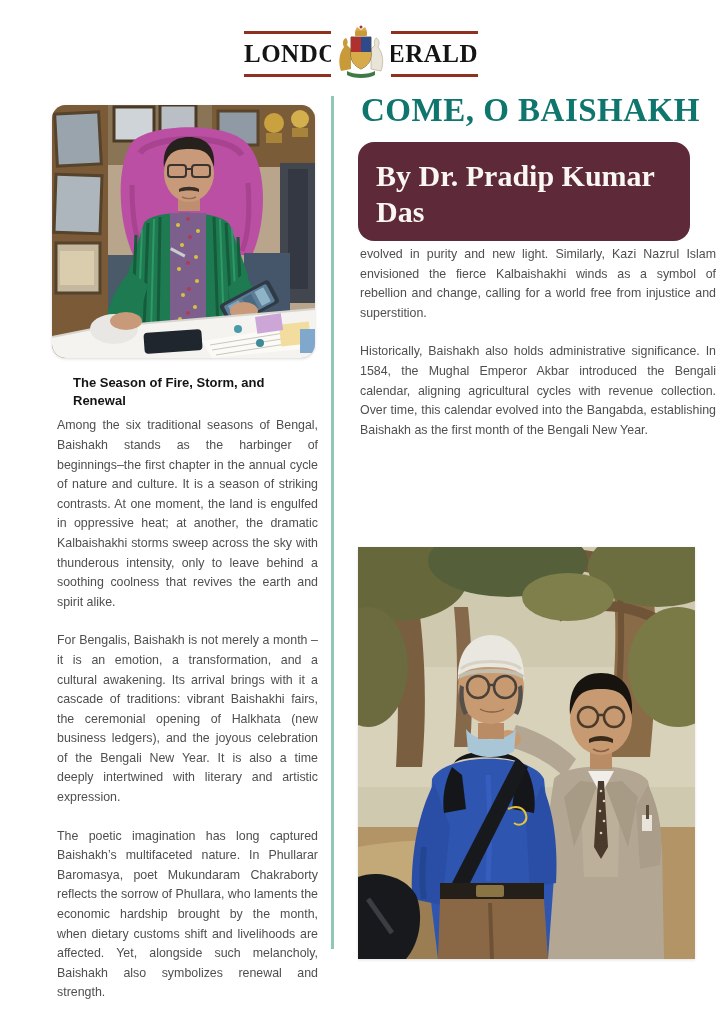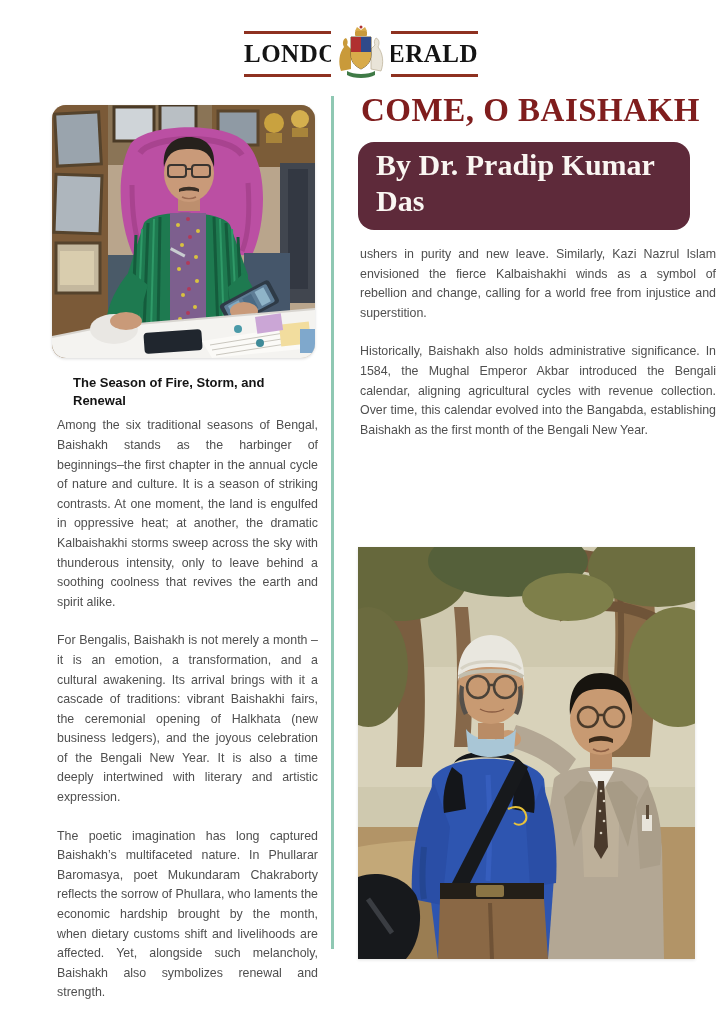--- a/index.html
+++ b/index.html
@@ -41,26 +41,26 @@
     font-size:13px;font-weight:bold;color:#141414;margin:0 0 6px 16px;line-height:1.4;
   }
   .body-p{
     font-size:12.4px;line-height:1.58;color:#4f4f4f;text-align:justify;
     margin:0 0 19px 0;
   }
   
   .article-title{
     position:absolute;left:361px;top:92px;width:360px;
     font-family:"Liberation Serif", serif;font-weight:bold;
-    font-size:33px;color:#7f1d1d;letter-spacing:0.5px;line-height:1.1;
+    font-size:33px;color:#0f766e;letter-spacing:0.5px;line-height:1.1;
     white-space:nowrap;
   }
   .byline-badge{
     position:absolute;left:358px;top:142px;width:332px;box-sizing:border-box;
-    background:#5e2a3a;border-radius:16px;padding:5px 18px 11px 18px;
+    background:#5e2a3a;border-radius:16px;padding:16px 18px 11px 18px;
   }
   .byline-text{
     font-family:"Liberation Serif", serif;font-weight:bold;
     font-size:30px;color:#faf6f2;line-height:1.2;
   }
   .right-text{
     position:absolute;left:360px;top:245px;width:356px;
   }
   .photo2{
     position:absolute;left:358px;top:547px;width:337px;height:412px;
@@ -227,21 +227,21 @@
     <p class="body-p">The great poet Rabindranath Tagore famously invoked Baishakh as a cleansing force–one that sweeps away decay and</p>
   </div>
 
   <div class="article-title">COME, O BAISHAKH</div>
 
   <div class="byline-badge">
     <div class="byline-text">By Dr. Pradip Kumar Das</div>
   </div>
 
   <div class="right-text">
-    <p class="body-p">ushers in purity and new leave. Similarly, Kazi Nazrul Islam envisioned the fierce Kalbaishakhi winds as a symbol of rebellion and change, calling for a world free from injustice and superstition.</p>
+    <p class="body-p">evolved in purity and new light. Similarly, Kazi Nazrul Islam envisioned the fierce Kalbaishakhi winds as a symbol of rebellion and change, calling for a world free from injustice and superstition.</p>
     <p class="body-p">Historically, Baishakh also holds administrative significance. In 1584, the Mughal Emperor Akbar introduced the Bengali calendar, aligning agricultural cycles with revenue collection. Over time, this calendar evolved into the Bangabda, establishing Baishakh as the first month of the Bengali New Year.</p>
   </div>
 
   <div class="photo2">
     <svg width="337" height="412" viewBox="0 0 337 412">
 
       <rect width="337" height="412" fill="#cfc9af"></rect>
 
       <rect x="0" y="120" width="337" height="120" fill="#d8d2ba"></rect>
 

